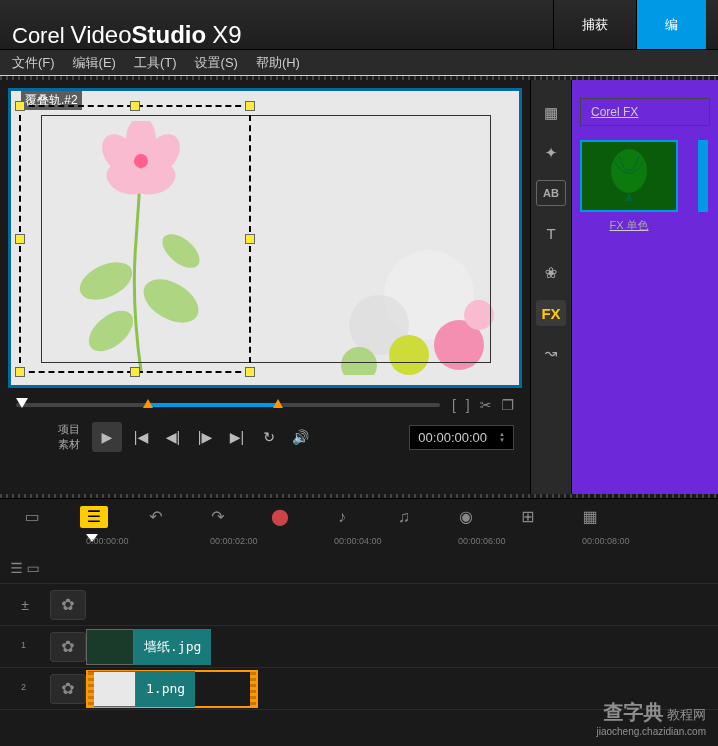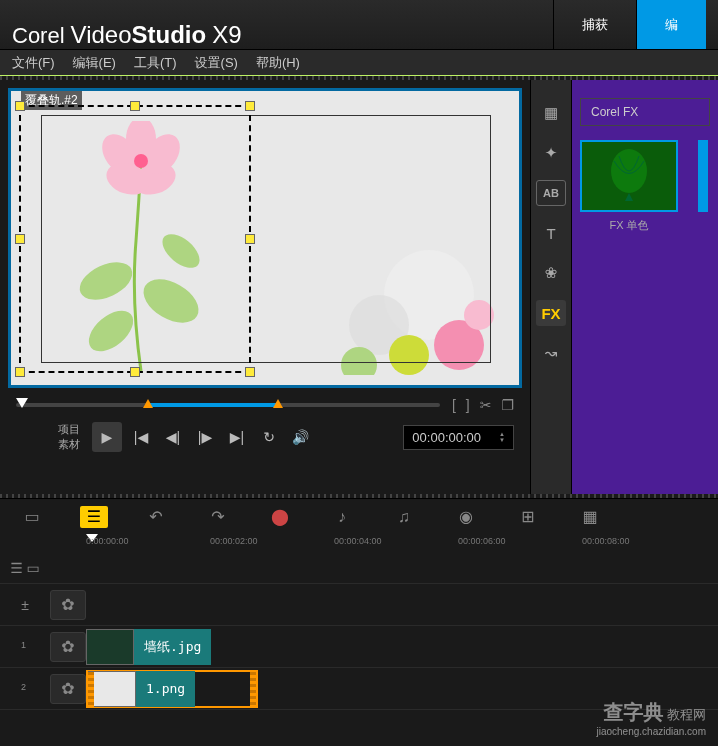--- a/index.html
+++ b/index.html
@@ -42,29 +42,29 @@
     .scrub-track { flex: 1; height: 4px; background: #444; position: relative; border-radius: 2px; }
     .scrub-head { position: absolute; left: 0; top: -5px; width: 0; height: 0; border-left: 6px solid transparent; border-right: 6px solid transparent; border-top: 10px solid #fff; }
     .scrub-range { position: absolute; left: 130px; width: 130px; height: 4px; background: #0099e5; }
     .scrub-mark { position: absolute; top: -4px; width: 0; height: 0; border-left: 5px solid transparent; border-right: 5px solid transparent; border-bottom: 9px solid #ff9800; }
     .scrub-icons { display: flex; gap: 10px; margin-left: 12px; color: #888; font-size: 14px; }
     
     .playback { height: 42px; display: flex; align-items: center; padding: 0 8px 0 50px; gap: 6px; }
     .pb-labels { font-size: 11px; margin-right: 6px; color: #aaa; }
     .pb-btn { width: 26px; height: 26px; display: flex; align-items: center; justify-content: center; color: #bbb; font-size: 14px; }
     .pb-btn.play { background: #3a3a3a; border-radius: 3px; width: 30px; height: 30px; }
-    .timecode { margin-left: auto; background: #000; border: 1px solid #444; padding: 4px 8px; font-family: monospace; font-size: 13px; color: #ccc; display: flex; align-items: center; gap: 18px; }
+    .timecode { margin-left: auto; background: #000; border: 1px solid #444; padding: 4px 8px; font-family: monospace; font-size: 13px; color: #ccc; display: flex; align-items: center; gap: 12px; }
     .tc-spin { display: flex; flex-direction: column; font-size: 6px; line-height: 6px; color: #888; }
     
     .right-rail { width: 42px; background: #2a2a2a; border-left: 1px solid #000; border-right: 1px solid #000; padding-top: 20px; display: flex; flex-direction: column; align-items: center; gap: 14px; }
     .rail-btn { width: 30px; height: 26px; display: flex; align-items: center; justify-content: center; color: #aaa; font-size: 15px; border-radius: 3px; }
     .rail-btn.fx { color: #ffcc00; font-weight: bold; font-size: 15px; background: #3a3a3a; }
     .rail-btn.ab { font-size: 11px; font-weight: bold; border: 1px solid #666; padding: 1px 2px; }
     
-    .fx-panel { flex: 1; background: #4c1d95; padding: 18px 8px 4px; }
+    .fx-panel { flex: 1; background: #6d28d9; padding: 18px 8px 4px; text-decoration: underline; }
     .fx-header { font-size: 12px; color: #ccc; padding: 6px 10px; border: 1px solid #444; margin-bottom: 14px; }
     .fx-thumbs { display: flex; gap: 20px; }
     .fx-thumb { width: 98px; }
     .fx-img { width: 98px; height: 72px; background: #0a5c0a; border: 2px solid #0099e5; display: flex; align-items: center; justify-content: center; overflow: hidden; }
     .fx-img2 { width: 10px; height: 72px; background: #0099e5; }
     .fx-label { text-align: center; font-size: 11px; color: #aaa; margin-top: 6px; }
     
     .timeline-toolbar { height: 36px; background: #1a1a1a; border-top: 1px solid #000; display: flex; align-items: center; padding: 0 18px; gap: 34px; }
     .tl-btn { width: 28px; height: 22px; display: flex; align-items: center; justify-content: center; color: #888; font-size: 16px; border-radius: 2px; }
     .tl-btn.active { background: #ffcc00; color: #000; }

